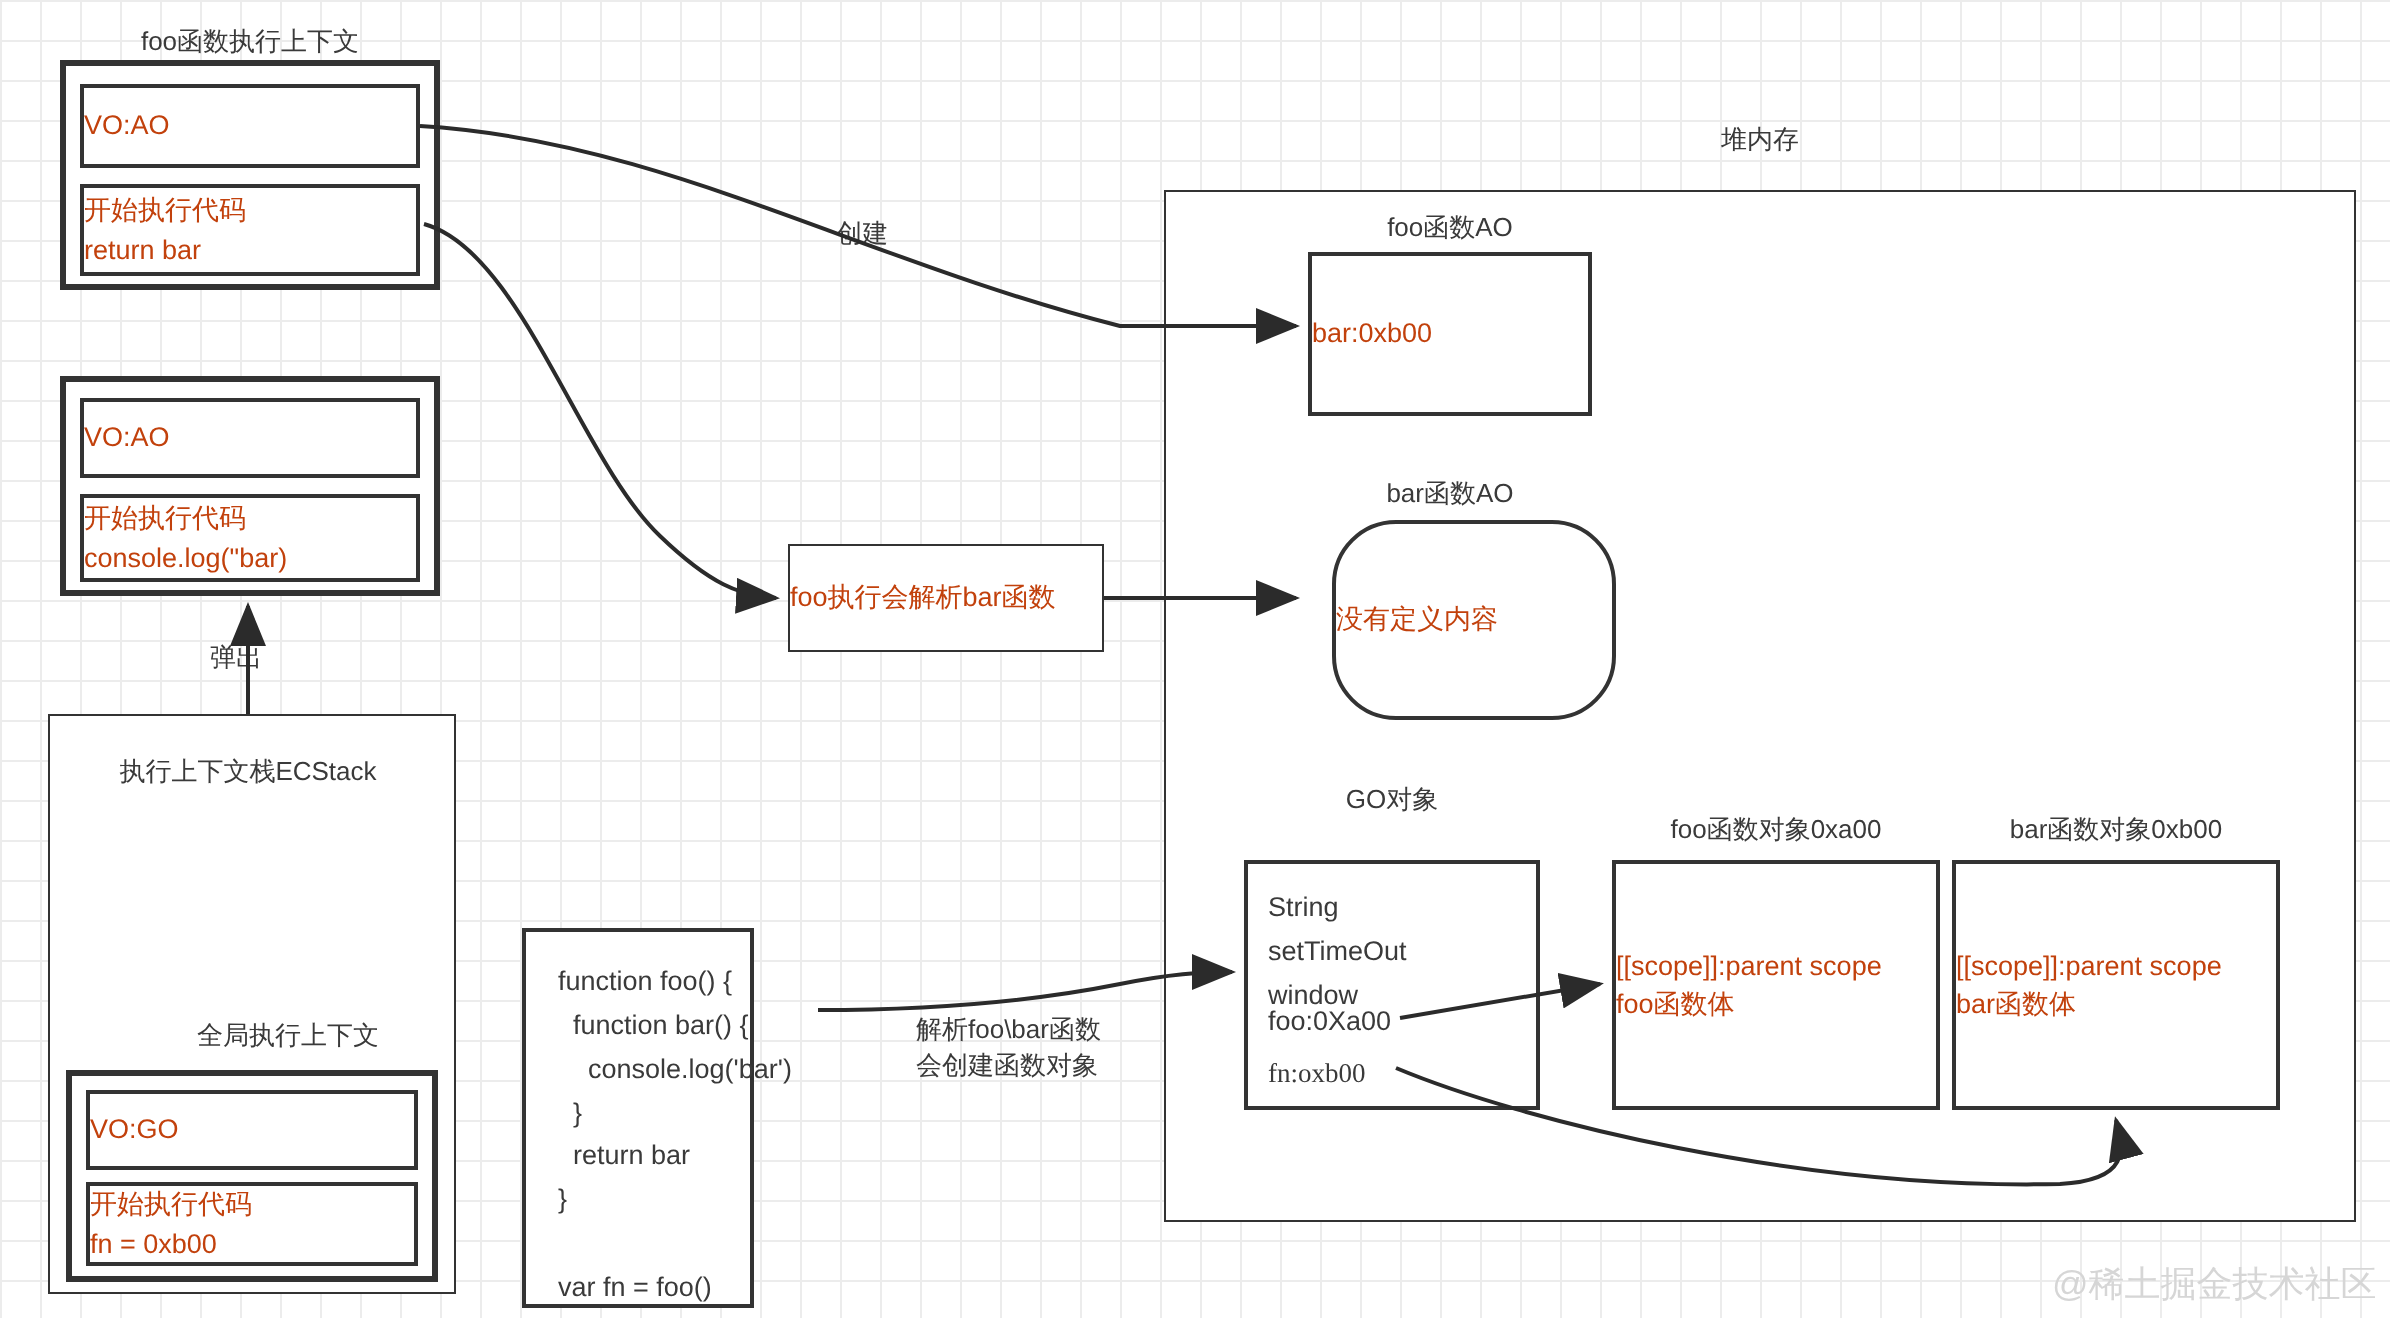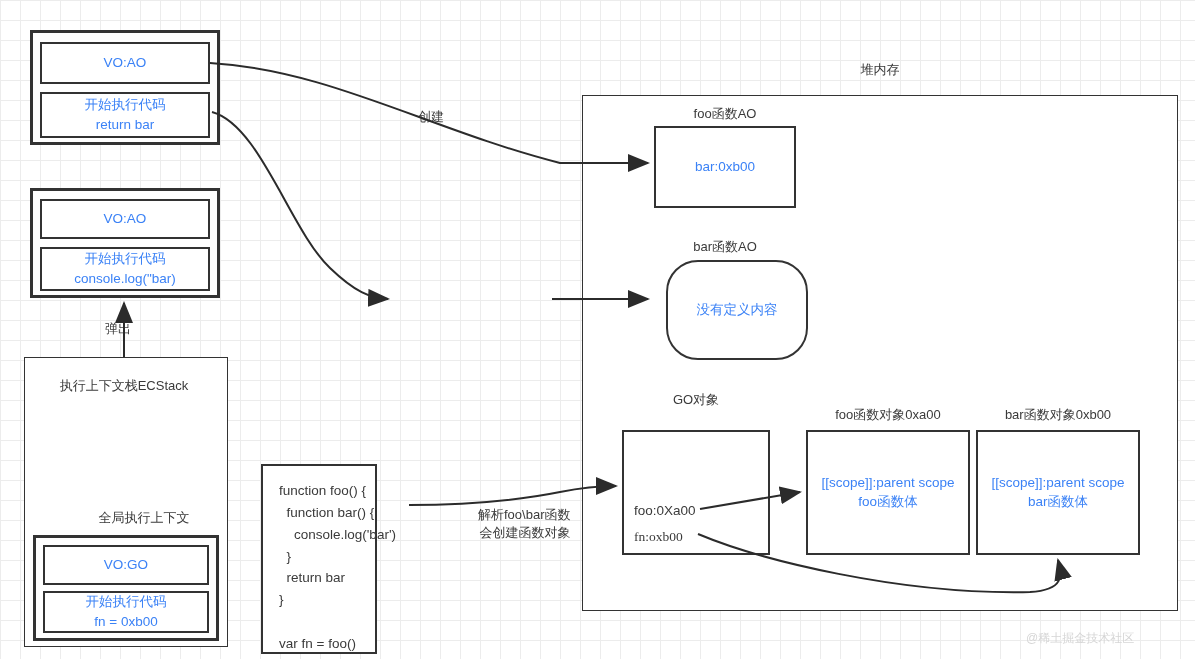--- a/index.html
+++ b/index.html
@@ -36,22 +36,21 @@
     position:absolute;
     color:#3a3a3a;
     font-size:13px;
     text-align:center;
     white-space:nowrap;
   }
   .ctext{
     position:absolute;
     left:0;right:0;top:50%;
     transform:translateY(-50%);
-    text-align:center;
-    color:#3b82f6;
+    color:#c2410c;
     font-size:13.5px;
     line-height:1.45;
     white-space:pre-line;
   }
   .codebox{
     position:absolute;
     box-sizing:border-box;
     background:#ffffff;
     border:2px solid #333333;
     padding:14px 16px;
@@ -63,35 +62,36 @@
   .listtext{
     position:absolute;
     color:#3a3a3a;
     font-size:13.5px;
     line-height:1.62;
     white-space:pre-line;
   }
   .wm{
     position:absolute;
     color:#d6d6d6;
-    font-size:12px;
+    font-size:18px;
     white-space:nowrap;
   }
   svg.layer{
     position:absolute;left:0;top:0;
     width:1195px;height:659px;
     pointer-events:none;
   }
   .arr{fill:none;stroke:#2b2b2b;stroke-width:2;}
 </style>
 </head>
 <body>
 
 <div id="canvas">
 
+  <div class="cap" style="left:30px;top:12px;width:190px;">foo函数执行上下文</div>
   <div class="box outer" style="left:30px;top:30px;width:190px;height:115px;"></div>
   <div class="box thin" style="left:40px;top:42px;width:170px;height:42px;">
     <div class="ctext">VO:AO</div>
   </div>
   <div class="box thin" style="left:40px;top:92px;width:170px;height:46px;">
     <div class="ctext">开始执行代码
 return bar</div>
   </div>
 
   <div class="cap" style="left:30px;top:170px;width:190px;margin-top:48px;">fn函数执行上下文</div>
@@ -121,40 +121,46 @@
   <div class="codebox" style="left:261px;top:464px;width:116px;height:190px;">function foo() {
   function bar() {
     console.log('bar')
   }
   return bar
 }
 
 var fn = foo()
 fn()</div>
 
+  <div class="box thin" style="left:394px;top:272px;width:158px;height:54px;border-width:1.5px;">
+    <div class="ctext">foo执行会解析bar函数</div>
+  </div>
   <div class="lbl" style="left:418px;top:108px;">创建</div>
   <div class="lbl" style="left:593px;top:290px;">创建</div>
-  <div class="lbl" style="left:458px;top:506px;text-align:right;white-space:pre-line;margin-left:20px;">解析foo\bar函数
+  <div class="lbl" style="left:458px;top:506px;text-align:left;white-space:pre-line;">解析foo\bar函数
 会创建函数对象</div>
 
   <div class="cap" style="left:840px;top:61px;width:80px;">堆内存</div>
   <div class="box thin" style="left:582px;top:95px;width:596px;height:516px;border-width:1.5px;"></div>
 
   <div class="cap" style="left:654px;top:105px;width:142px;">foo函数AO</div>
   <div class="box thin" style="left:654px;top:126px;width:142px;height:82px;">
     <div class="ctext">bar:0xb00</div>
   </div>
 
   <div class="cap" style="left:654px;top:238px;width:142px;">bar函数AO</div>
   <div class="box thin" style="left:666px;top:260px;width:142px;height:100px;border-radius:32px;">
     <div class="ctext">没有定义内容</div>
   </div>
 
   <div class="cap" style="left:622px;top:391px;width:148px;">GO对象</div>
   <div class="box thin" style="left:622px;top:430px;width:148px;height:125px;"></div>
+  <div class="listtext" style="left:634px;top:443px;">String
+setTimeOut
+window</div>
   <div class="listtext" style="left:634px;top:500px;">foo:0Xa00</div>
   <div class="listtext" style="left:634px;top:526px;font-family:Liberation Serif, serif;">fn:oxb00</div>
 
   <div class="cap" style="left:806px;top:406px;width:164px;">foo函数对象0xa00</div>
   <div class="box thin" style="left:806px;top:430px;width:164px;height:125px;">
     <div class="ctext">[[scope]]:parent scope
 foo函数体</div>
   </div>
 
   <div class="cap" style="left:976px;top:406px;width:164px;">bar函数对象0xb00</div>

